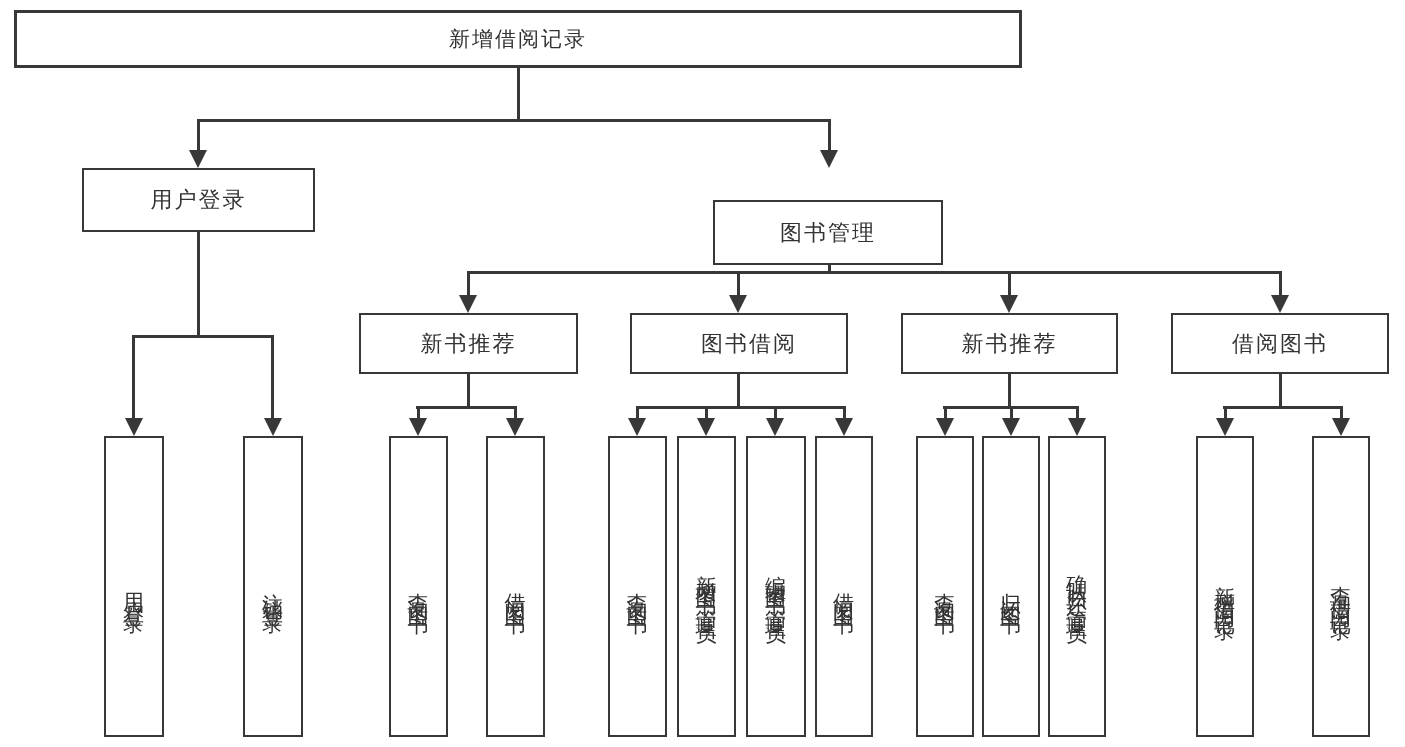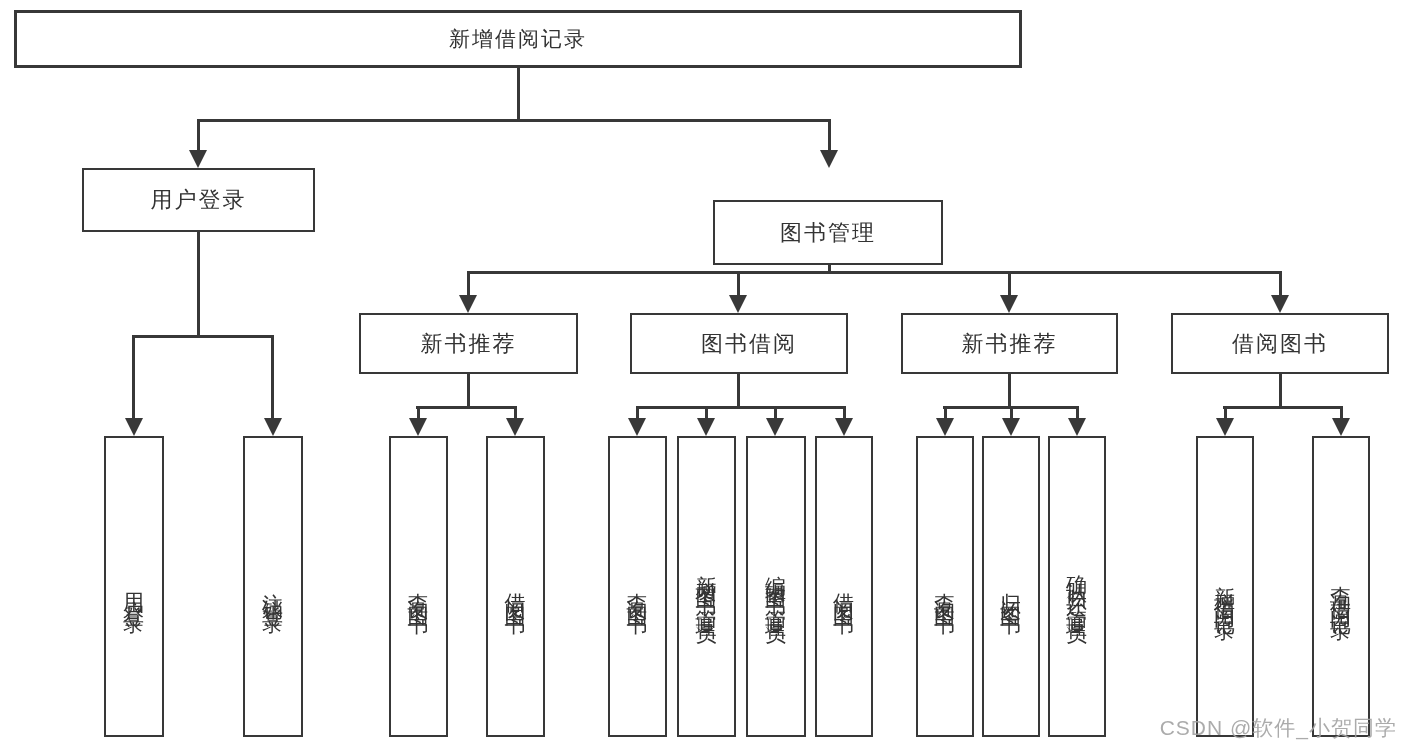--- a/index.html
+++ b/index.html
@@ -180,15 +180,14 @@
   <div class="arrowhead" style="left:1216px;top:418px;"></div>
   <div class="edge" style="left:1340px;top:406px;width:3px;height:15px;"></div>
   <div class="arrowhead" style="left:1332px;top:418px;"></div>
   <div class="box vbox" style="left:1196px;top:436px;width:58px;height:301px;">
     <span>新增借阅记录</span>
   </div>
   <div class="box vbox" style="left:1312px;top:436px;width:58px;height:301px;">
     <span>查询借阅记录</span>
   </div>
 
-  <div class="watermark">CSDN @软件_小贺同学</div>
 
 </div>
 
 </body></html>

